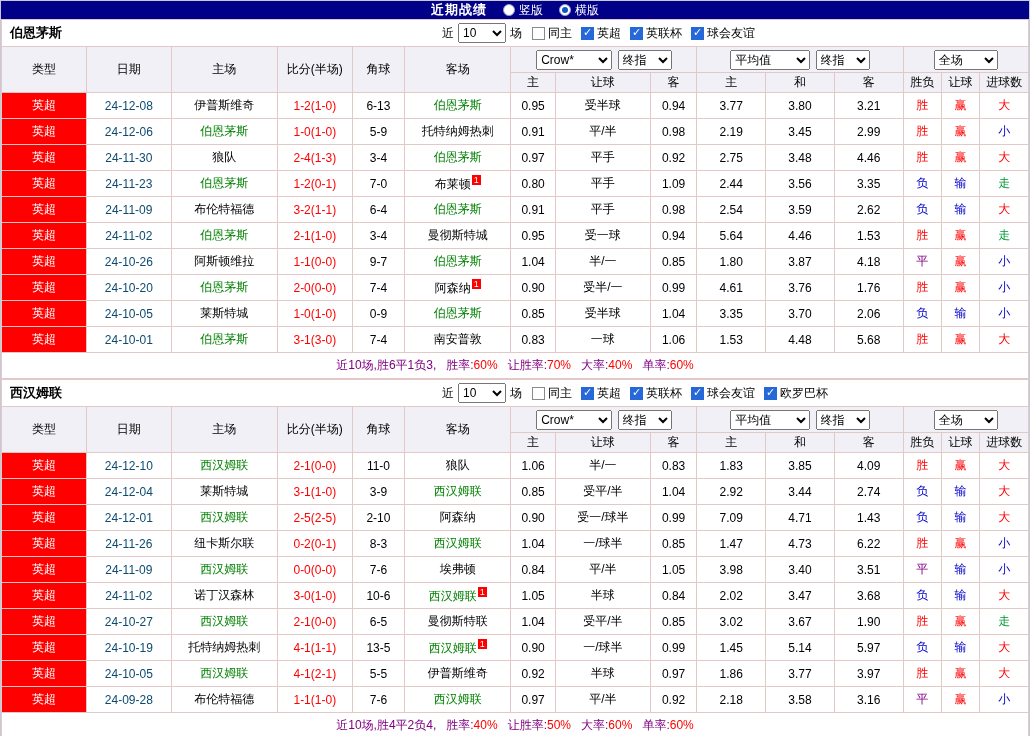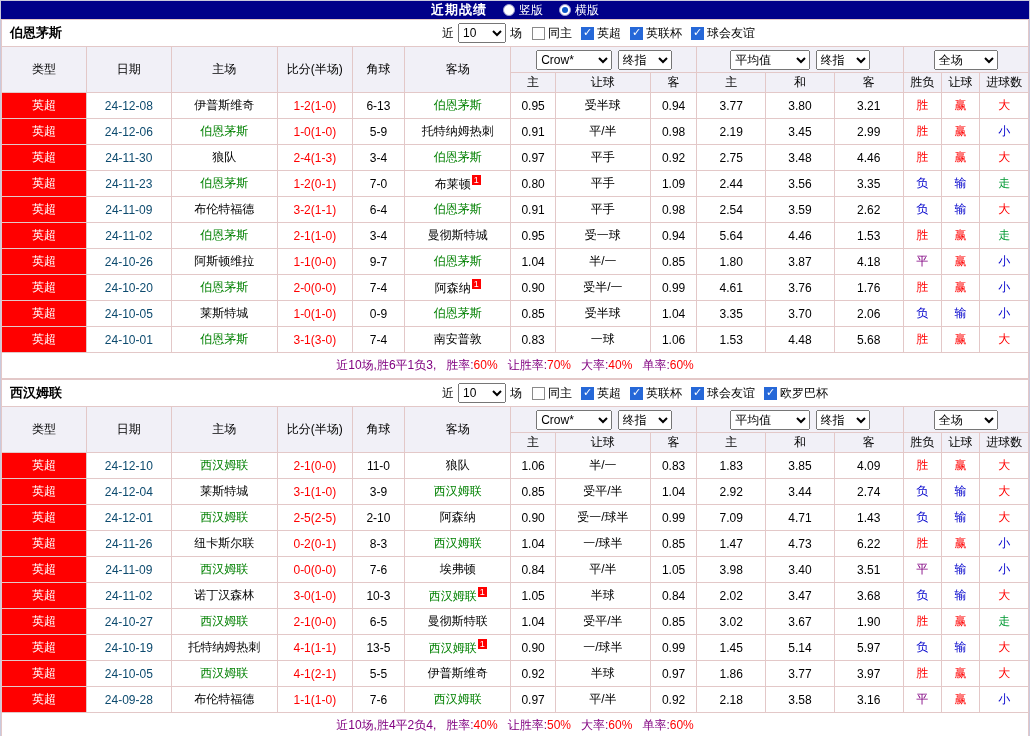--- a/index.html
+++ b/index.html
@@ -571,21 +571,21 @@
     <td class="rescell" style="color: rgb(128, 0, 128);">平</td>
     <td class="rescell" style="color: rgb(0, 0, 204);">输</td>
     <td class="rescell" style="color: rgb(0, 0, 204);">小</td>
   </tr>
 
   <tr>
     <td class="league">英超</td>
     <td class="date">24-11-02</td>
     <td class="team home"><span class="tname">诺丁汉森林</span></td>
     <td class="score">3-0(1-0)</td>
-    <td class="corner">10-3</td>
+    <td class="corner">10-6</td>
     <td class="team away"><span class="tname feat">西汉姆联</span><sup class="card">1</sup></td>
     <td class="oddcell">1.05</td>
     <td class="oddcell">半球</td>
     <td class="oddcell">0.84</td>
     <td class="oddcell">2.02</td>
     <td class="oddcell">3.47</td>
     <td class="oddcell">3.68</td>
     <td class="rescell" style="color: rgb(0, 0, 204);">负</td>
     <td class="rescell" style="color: rgb(0, 0, 204);">输</td>
     <td class="rescell" style="color: rgb(255, 0, 0);">大</td>

